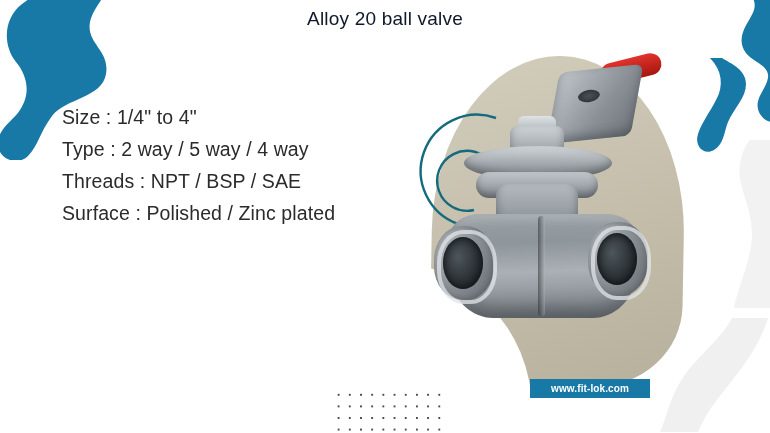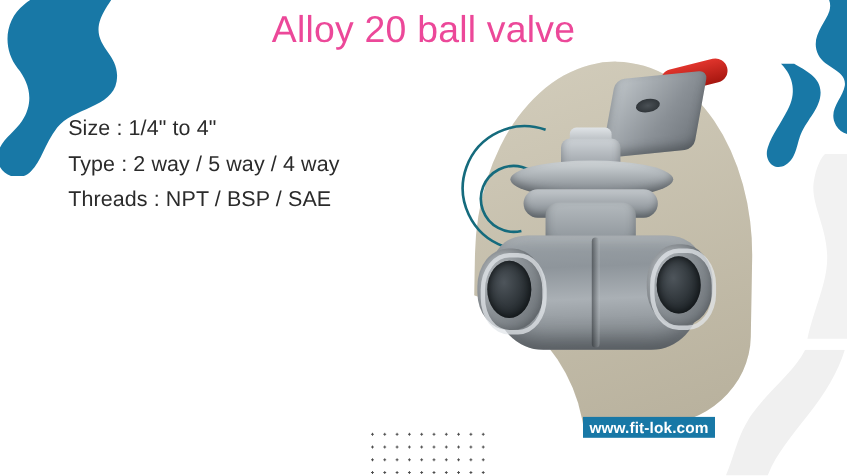--- a/index.html
+++ b/index.html
@@ -21,24 +21,24 @@
   #ribbon-tl{left:-6px;top:-30px;}
   #ribbon-tr{left:688px;top:-34px;}
   #ribbon-gray-r{left:648px;top:140px;}
   #ribbon-gray-b{left:636px;top:318px;}
 
   
   #page-title{
     position:absolute;
     left:0;top:8px;width:770px;
     text-align:center;
-    font-size:34px;
+    font-size:19px;
     font-weight:400;
     letter-spacing:.2px;
-    color:#ec4899;
+    color:#0f172a;
   }
 
   
   #spec-list{
     position:absolute;
     left:62px;top:108px;
     width:400px;
   }
   .spec-line{
     font-size:19.5px;
@@ -173,21 +173,21 @@
     opacity:.92;
   }
 
   
   #website-badge{
     position:absolute;
     left:530px;top:379px;
     width:120px;height:19px;
     background:#1878a6;
     color:#ffffff;
-    font-size:14px;
+    font-size:10px;
     font-weight:700;
     letter-spacing:.1px;
     display:flex;align-items:center;justify-content:center;
     cursor:pointer;
   }
 </style>
 </head>
 <body>
 
 <div id="canvas">
@@ -226,20 +226,21 @@
                L62,114 C70,94 84,78 98,60 C114,40 126,20 132,0 Z" fill="#f0f0f0"></path>
     </svg>
   </div>
 
   <div id="page-title">Alloy 20 ball valve</div>
 
   <div id="spec-list">
     <div class="spec-line">Size : 1/4" to 4"</div>
     <div class="spec-line">Type : 2 way / 5 way / 4 way</div>
     <div class="spec-line">Threads : NPT / BSP / SAE</div>
+    <div class="spec-line">Surface : Polished / Zinc plated</div>
   </div>
 
   <div id="product-photo">
     <div id="photo-backdrop"></div>
     <div id="photo-cut"></div>
 
     <svg id="valve-arcs" width="110" height="130" viewBox="0 0 110 130">
       <path d="M96,12 A54,54 0 1 0 58,118" fill="none" stroke="#156b7d" stroke-width="2.4"></path>
       <path d="M92,58 A30,30 0 1 0 74,104" fill="none" stroke="#156b7d" stroke-width="2.4"></path>
     </svg>

